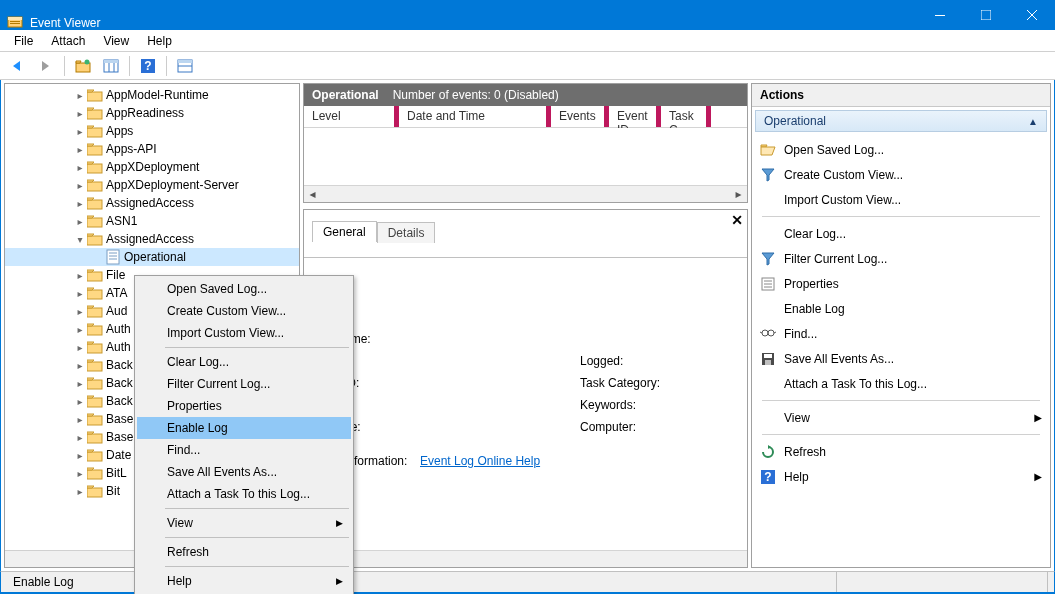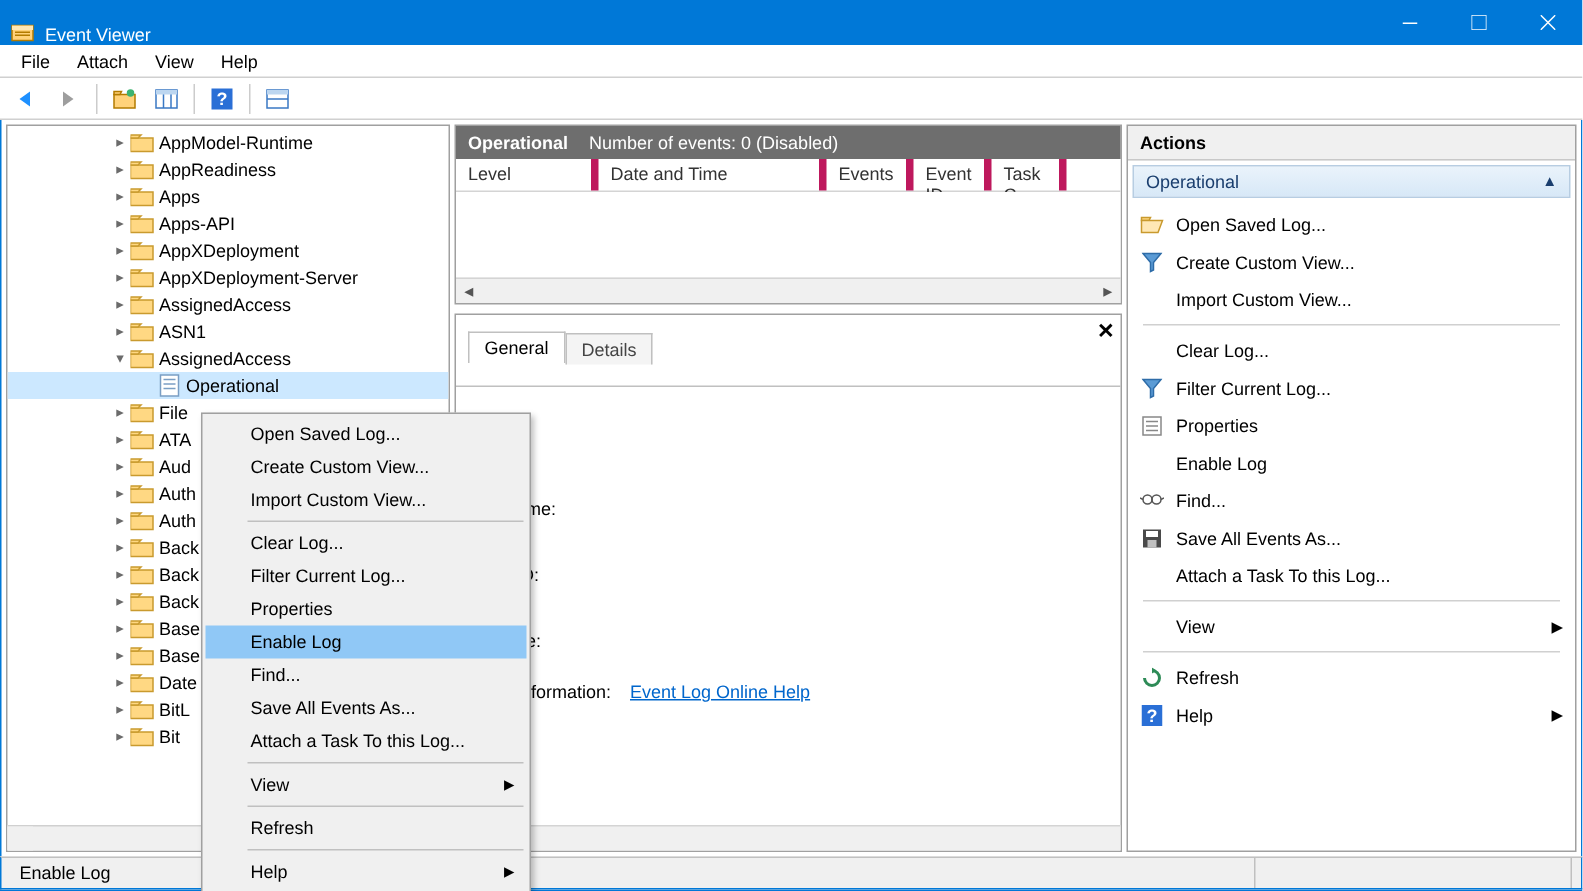--- a/index.html
+++ b/index.html
@@ -463,20 +463,34 @@
                 <span>e:</span>
               </div>
               <div class="fieldrow">
                 <span>ID:</span>
               </div>
               <div class="fieldrow">
                 <span></span>
               </div>
               <div class="fieldrow">
                 <span>de:</span>
+              </div>
+            </div>
+          <div class="fieldcol" style="left:276px; top:92px;" id="rightfields">
+              <div class="fieldrow">
+                <span>Logged:</span>
+              </div>
+              <div class="fieldrow">
+                <span>Task Category:</span>
+              </div>
+              <div class="fieldrow">
+                <span>Keywords:</span>
+              </div>
+              <div class="fieldrow">
+                <span>Computer:</span>
               </div>
             </div>
           <div class="fieldrow" style="position:absolute; left:40px; top:192px;">
             <span style="width:76px;">Information:</span>
             <a class="link">Event Log Online Help</a>
           </div>
         </div>
         <div class="mid-bot-scroll"></div>
       </div>
     </div>

